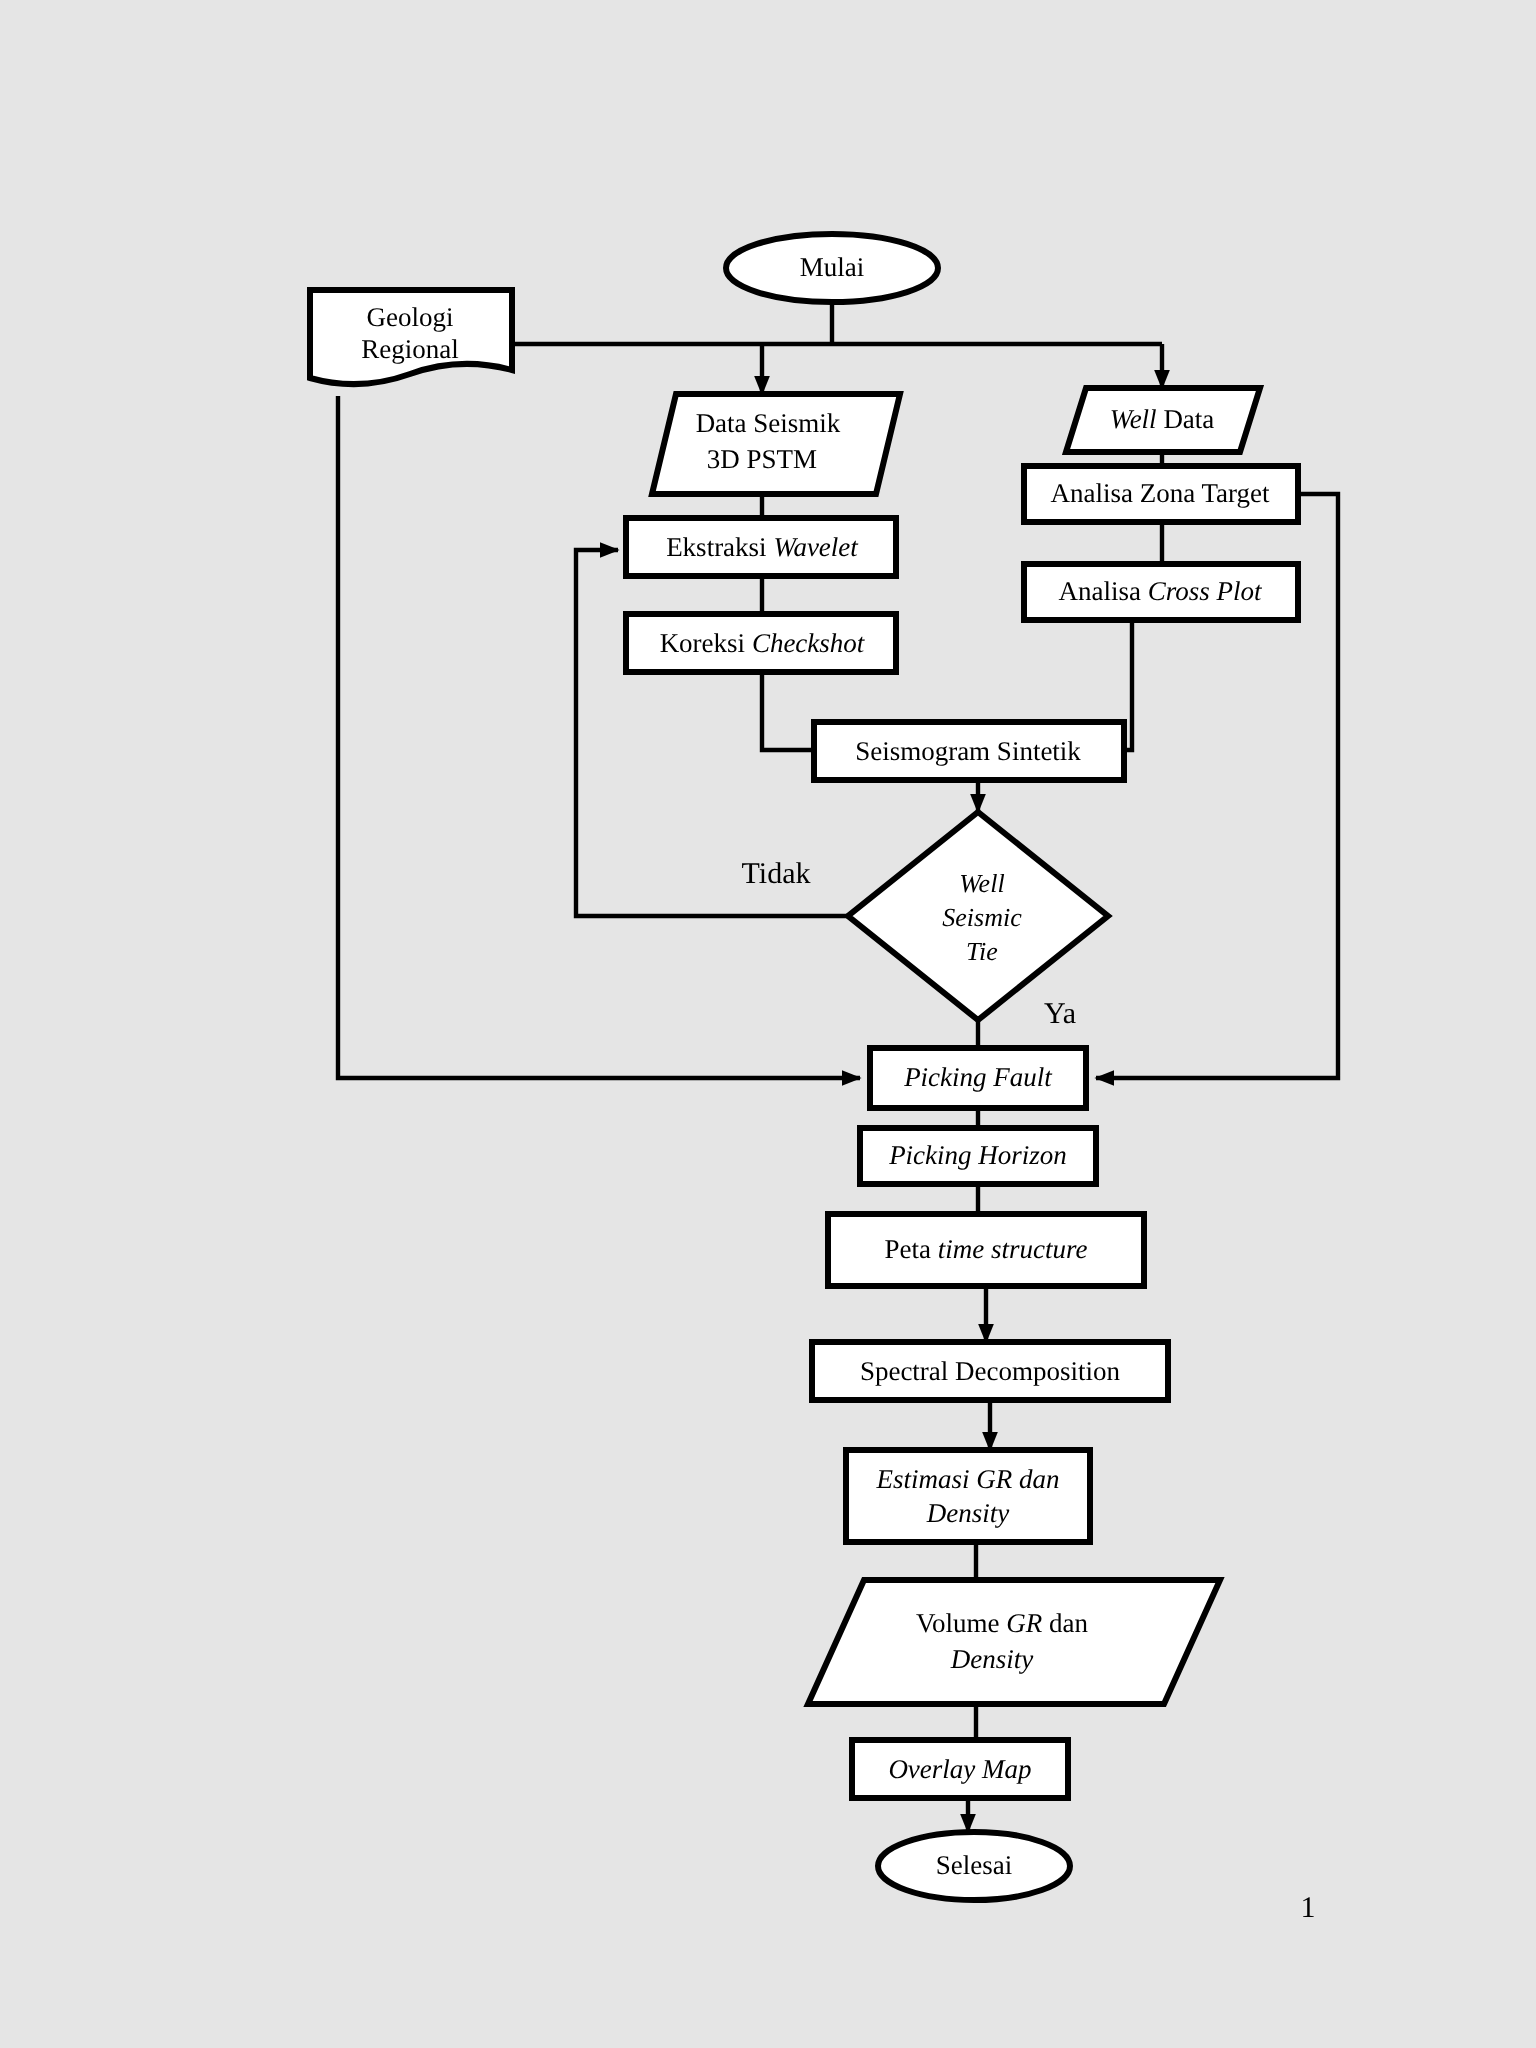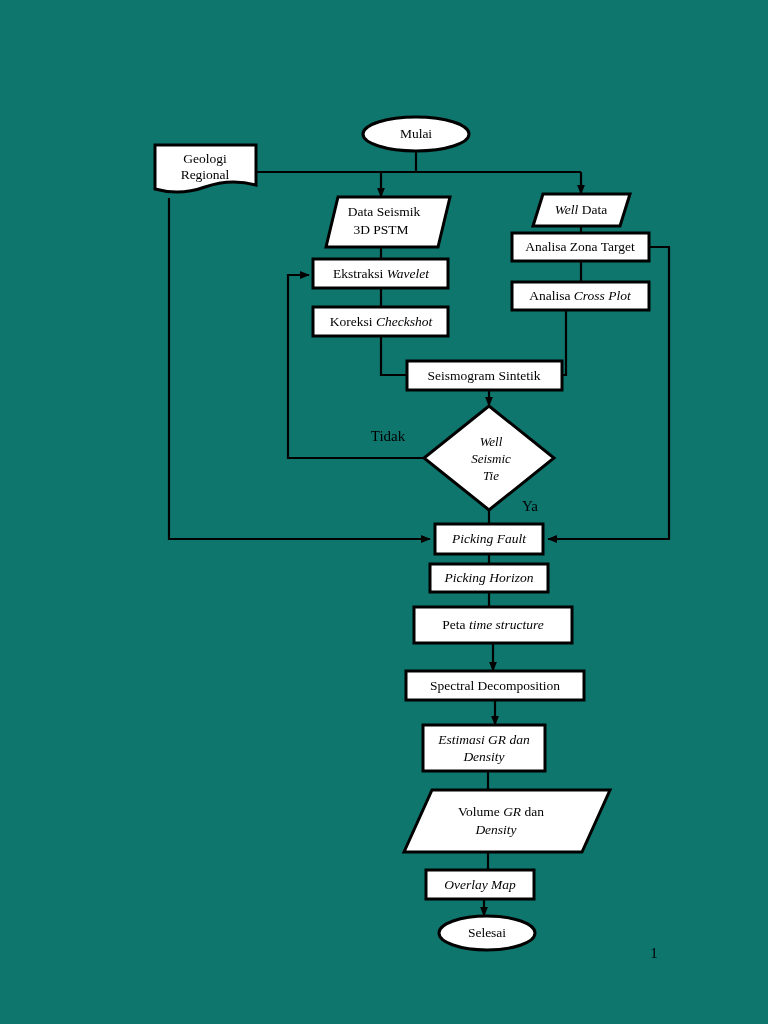--- a/index.html
+++ b/index.html
@@ -8,21 +8,21 @@
     padding: 0;
     background: #ffffff;
   }
   body {
     font-family: "Liberation Serif", "DejaVu Serif", serif;
   }
   #page {
     position: relative;
     width: 768px;
     height: 1024px;
-    background: #0f766e;
+    background: #e5e5e5;
     overflow: hidden;
   }
   #flow-svg {
     position: absolute;
     left: 0;
     top: 0;
     width: 768px;
     height: 1024px;
   }
   .shape-stroke {

